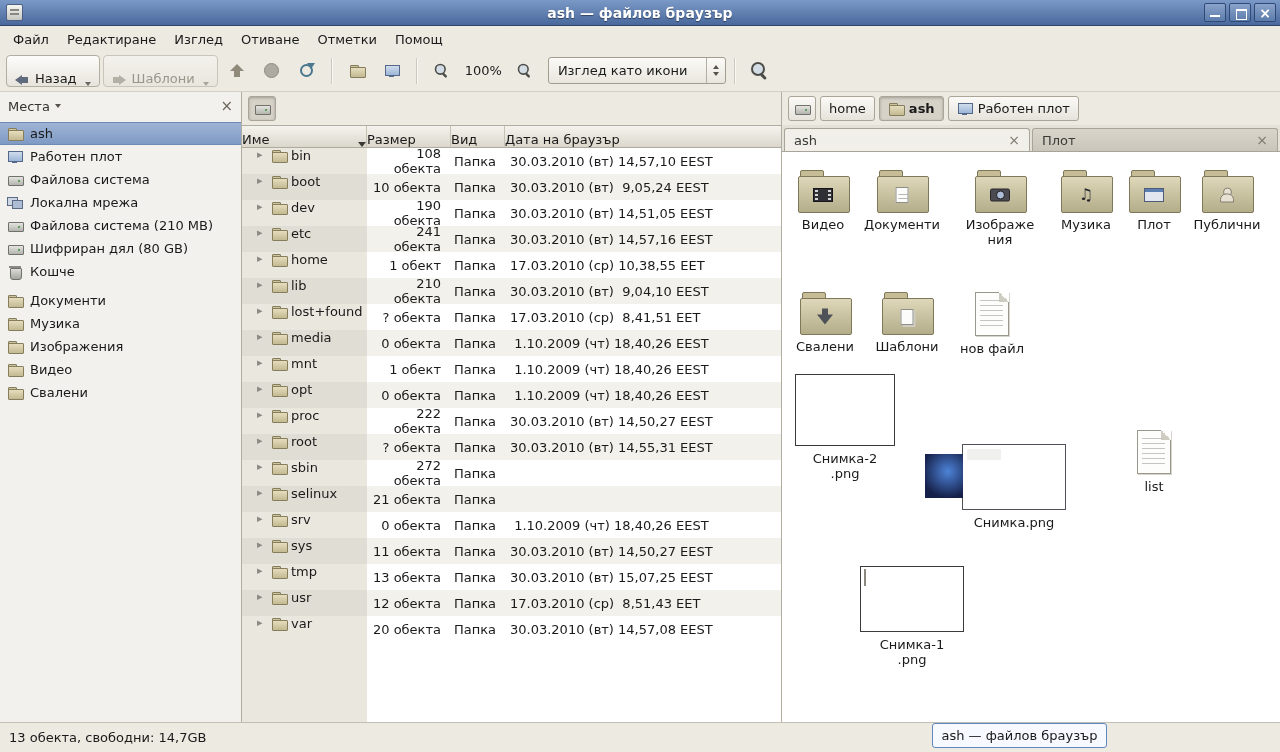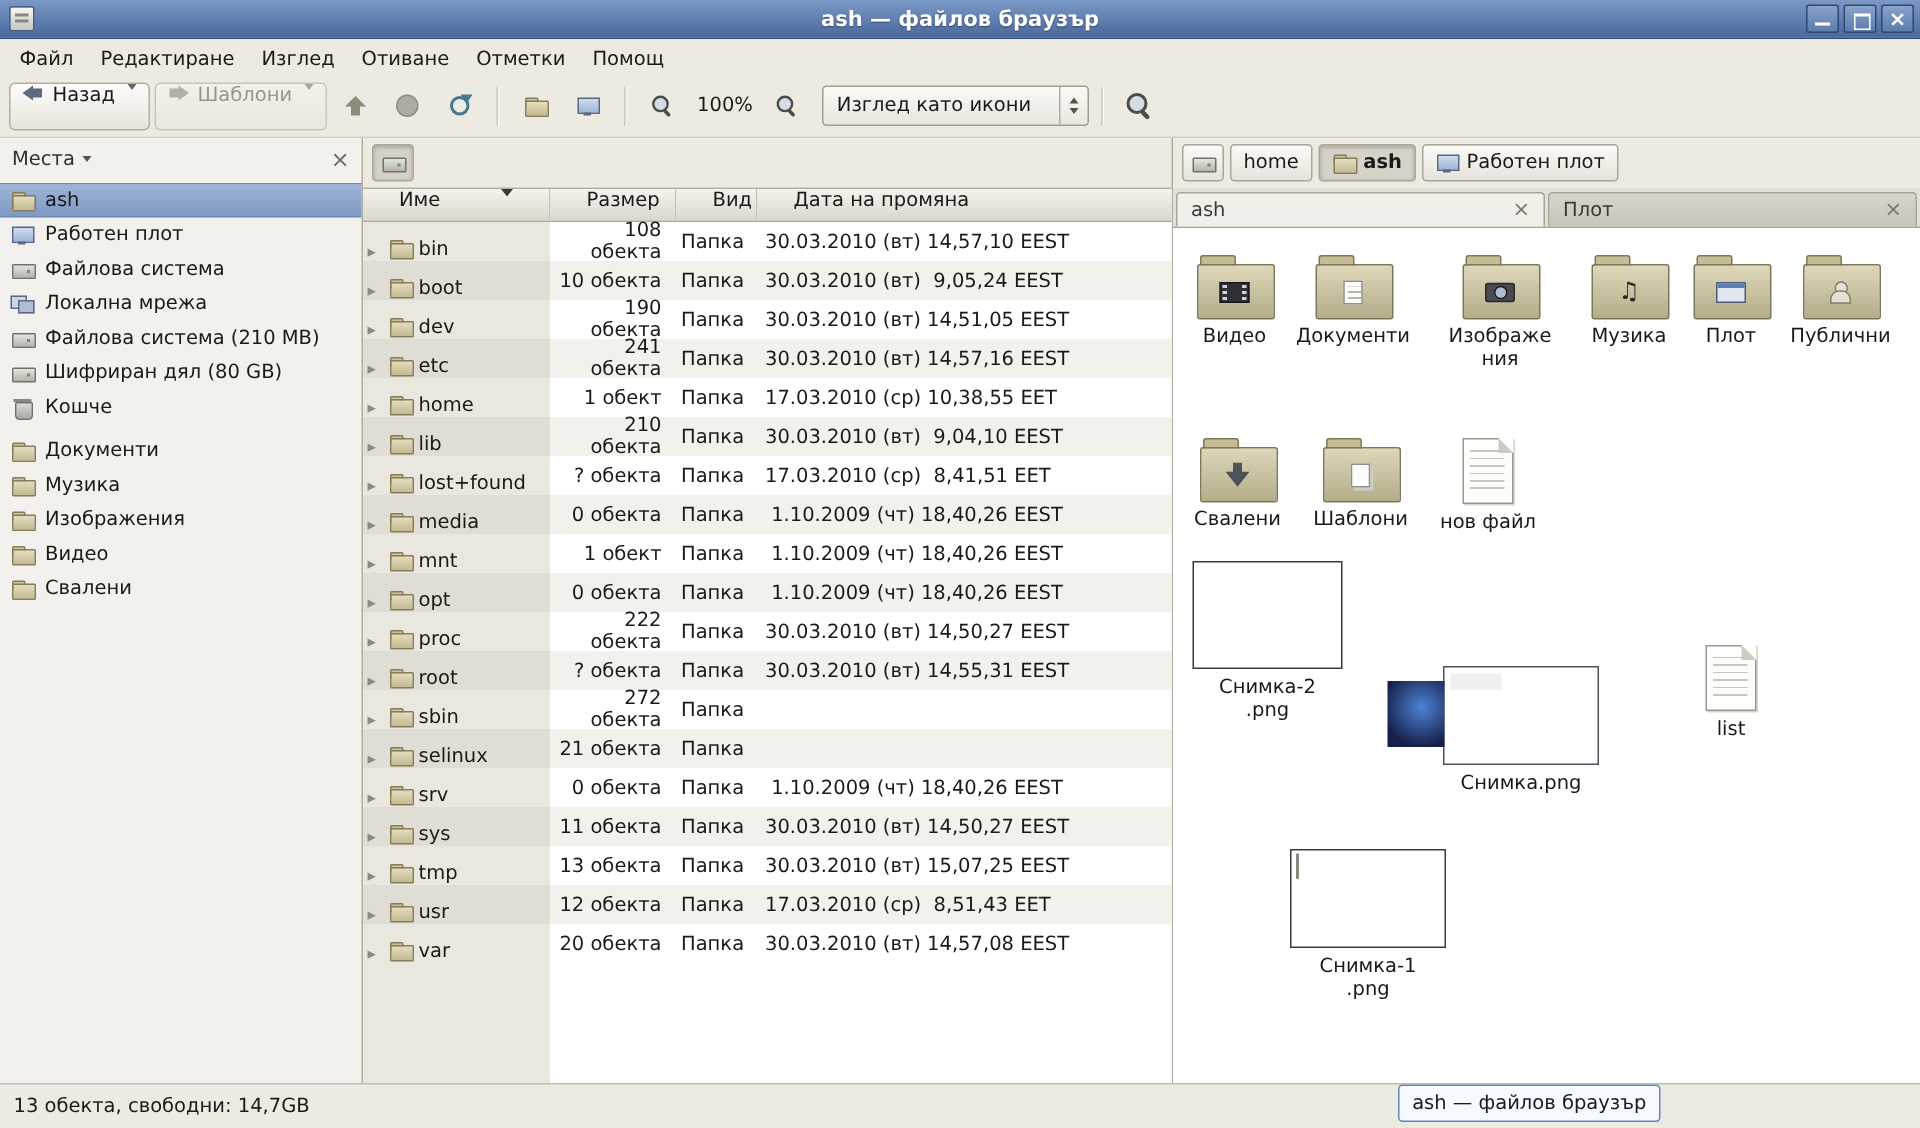--- a/index.html
+++ b/index.html
@@ -17,21 +17,21 @@
 .win-btn.min::before{content:"";position:absolute;left:5px;bottom:4px;width:10px;height:2px;background:#fff}
 .win-btn.max::before{content:"";position:absolute;left:6px;top:5px;width:9px;height:8px;border:1px solid #fff;border-top-width:2px}
 .win-btn.close::before{content:"×";font-weight:bold;font-size:14px;line-height:1}
 
 
 .menubar{height:24px;display:flex;align-items:flex-end;background:#edeae2;padding-left:4px}
 .menu-item{padding:3px 9px;white-space:nowrap}
 
 
 .toolbar{height:42px;display:flex;align-items:center;background:#edeae2;padding:0 6px;gap:3px;border-bottom:1px solid #d5d1c7}
-.nav-btn{display:flex;align-items:flex-start;gap:6px;height:32px;padding:0 8px;border:1px solid #b3aea2;border-radius:4px;background:linear-gradient(#fdfcfa,#e7e4dc)}
+.nav-btn{display:flex;align-items:flex-end;gap:6px;height:32px;padding:0 8px;border:1px solid #b3aea2;border-radius:4px;background:linear-gradient(#fdfcfa,#e7e4dc)}
 .nav-btn.disabled{color:#9b968b;border-color:#c9c5ba;background:linear-gradient(#f3f1ec,#e9e6de)}
 .caret{width:0;height:0;border-left:3px solid transparent;border-right:3px solid transparent;border-top:4px solid #6b675e;margin-left:2px}
 .nav-btn.disabled .caret{border-top-color:#aaa59a}
 .arr{position:relative;width:14px;height:12px}
 .arr.left::before{content:"";position:absolute;left:0;top:1px;border-top:5px solid transparent;border-bottom:5px solid transparent;border-right:7px solid #5f6b7d}
 .arr.left::after{content:"";position:absolute;left:6px;top:3px;width:7px;height:6px;background:#5f6b7d}
 .arr.right::before{content:"";position:absolute;right:0;top:1px;border-top:5px solid transparent;border-bottom:5px solid transparent;border-left:7px solid #b4b0a6}
 .arr.right::after{content:"";position:absolute;right:6px;top:3px;width:7px;height:6px;background:#b4b0a6}
 .flat-btn{width:32px;height:32px;display:flex;align-items:center;justify-content:center}
 .up-ic{position:relative;width:14px;height:14px}
@@ -76,27 +76,27 @@
 .sb-list > div:nth-of-type(7){margin-bottom:6px}
 
 
 .pane-list{width:540px;display:flex;flex-direction:column;border-right:1px solid #b1ada1;background:#edeae2}
 .minibar{height:33px;display:flex;align-items:center;gap:4px;padding:0 6px}
 .pbtn{height:25px;display:flex;align-items:center;gap:5px;padding:0 8px;border:1px solid #aaa598;border-radius:3px;background:linear-gradient(#fbfaf7,#e6e3db);white-space:nowrap}
 .pbtn.iconic{width:28px;justify-content:center;padding:0}
 .pbtn.active{background:#d6d2c8;box-shadow:inset 0 1px 3px rgba(0,0,0,.25);font-weight:bold}
 .listwrap{flex:1;display:flex;flex-direction:column;border-top:1px solid #b1ada1;background:#fff}
 .lheader{display:flex;height:22px;flex:none}
-.hcell{background:linear-gradient(#f5f3ee,#dbd7cc);border-right:1px solid #c6c2b6;border-bottom:1px solid #aeaa9e;padding:0 24px;display:flex;align-items:flex-start;white-space:nowrap}
+.hcell{background:linear-gradient(#f5f3ee,#dbd7cc);border-right:1px solid #c6c2b6;border-bottom:1px solid #aeaa9e;padding:0 0;display:flex;align-items:flex-end;white-space:nowrap}
 .h-name{width:125px}.h-size{width:84px}.h-type{width:54px}.h-date{flex:1;border-right:none}
 .sort-caret{margin-left:auto;width:0;height:0;border-left:4px solid transparent;border-right:4px solid transparent;border-top:5px solid #3a3a36}
 .lbody{flex:1;background:linear-gradient(90deg,#eae7df 0,#eae7df 125px,#fff 125px)}
 .lrow{display:flex;height:26px;align-items:center}
 .lrow:nth-of-type(even){background:linear-gradient(90deg,#e0ddd4 0,#e0ddd4 125px,#f3f1eb 125px)}
-.c-name{width:125px;display:flex;align-items:flex-end;gap:4px;padding-left:3px;height:100%;overflow:hidden}
+.c-name{width:125px;display:flex;align-items:flex-start;gap:4px;padding-left:15px;height:100%;overflow:hidden}
 .expander{color:#8a8a82;font-size:11px;width:10px;flex:none}
 .expander::before{content:"▸"}
 .c-size{width:84px;text-align:right;padding-right:10px}
 .c-type{width:54px;padding-left:3px}
 .c-date{flex:1;padding-left:5px;white-space:pre}
 
 
 .pane-icons{flex:1;display:flex;flex-direction:column;background:#edeae2;min-width:0}
 .tabbar{height:27px;display:flex;gap:2px;padding:3px 2px 0;border-bottom:1px solid #a9a49a;background:#e4e1d8}
 .tab{flex:1;display:flex;align-items:center;padding:0 9px;border:1px solid #a9a49a;border-bottom:none;border-radius:3px 3px 0 0;background:linear-gradient(#d9d5cb,#c9c5ba);color:#3a3a36;min-width:0}
@@ -326,21 +326,21 @@
             <span>Име</span>
             <span class="sort-caret"></span>
           </div>
           <div class="hcell h-size">
               <span>Размер</span>
             </div>
           <div class="hcell h-type">
               <span>Вид</span>
             </div>
           <div class="hcell h-date">
-              <span>Дата на промяна</span>
+              <span>Дата на браузър</span>
             </div>
         </div>
         <div class="lbody">
 
             <div class="lrow">
               <div class="c-name">
                 <span class="expander"></span>
                 <span class="mi folder"></span>
                 <span>bin</span>
               </div>

